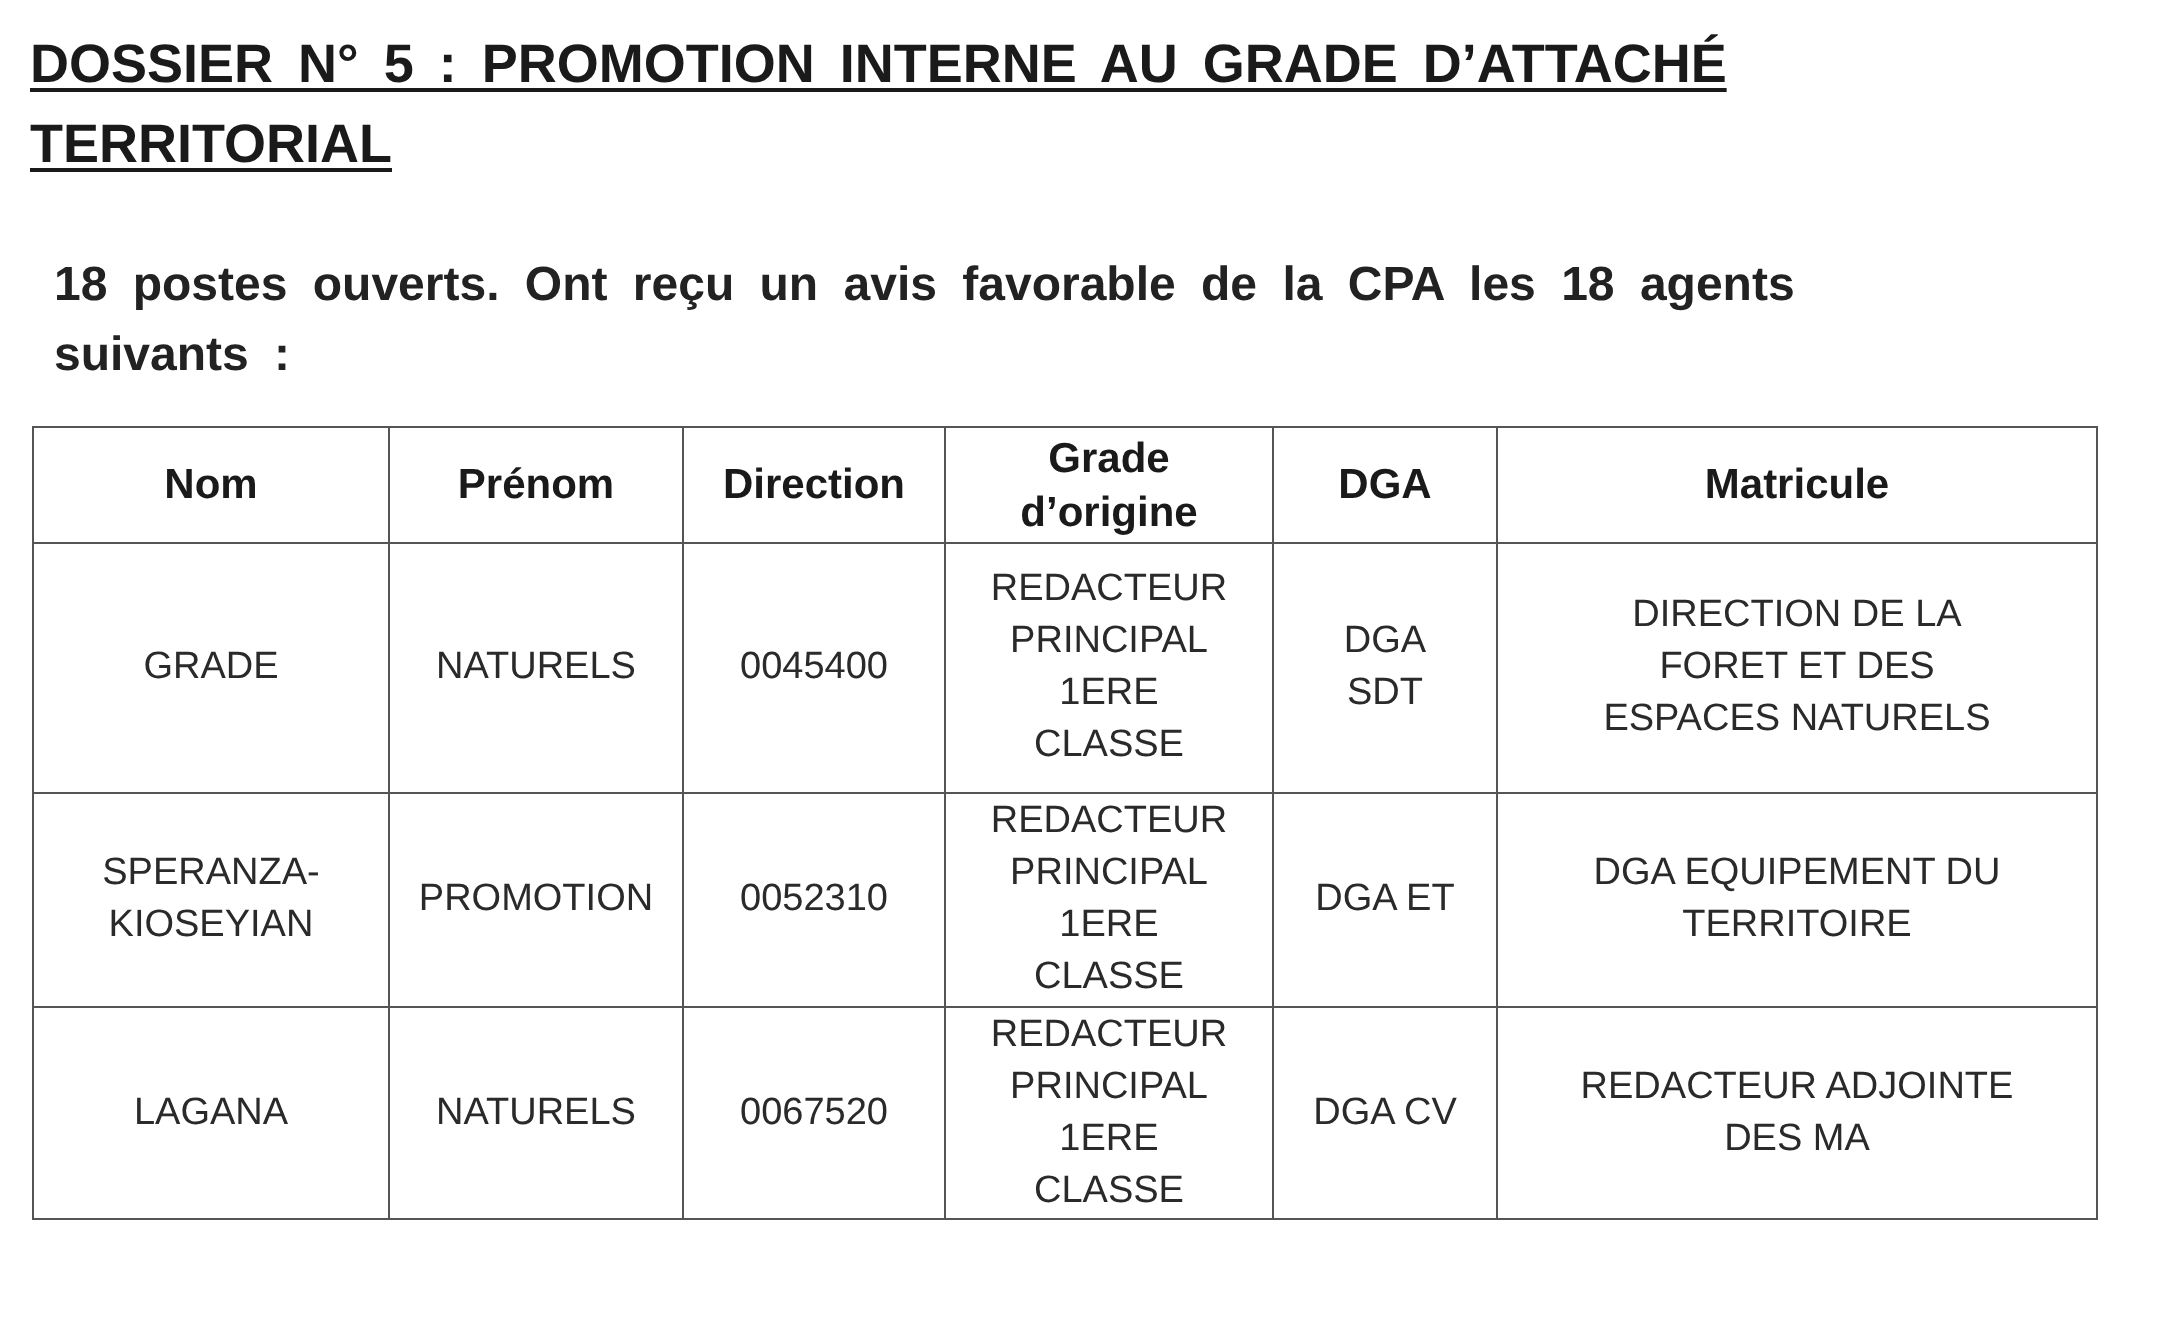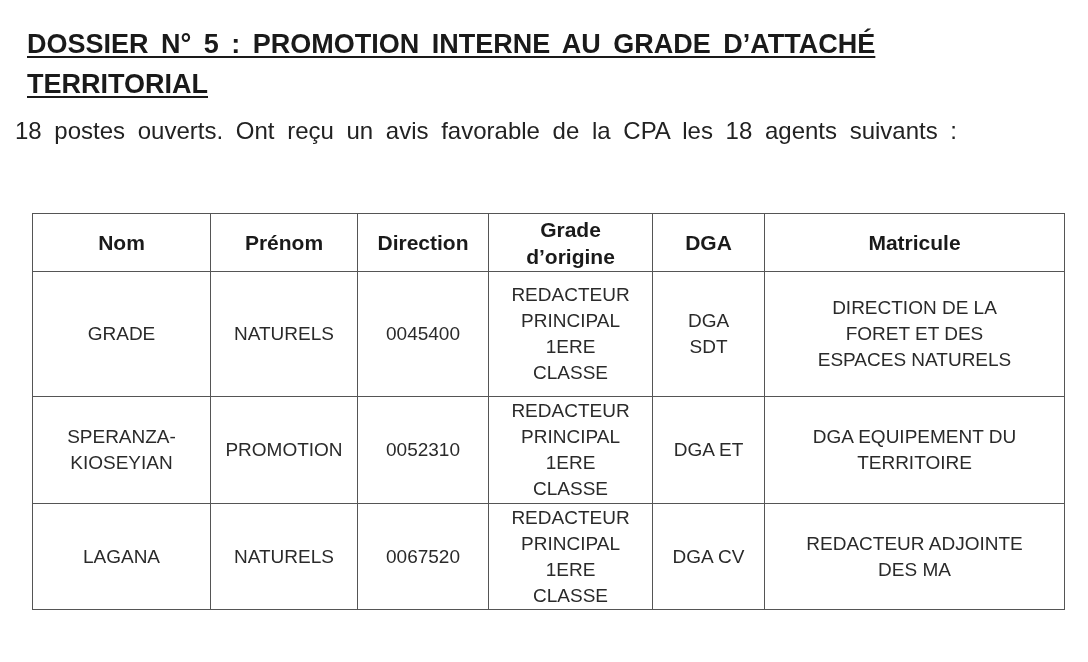--- a/index.html
+++ b/index.html
@@ -20,37 +20,37 @@
       left: 15px;
       top: 12px;
       width: 950px;
       font-weight: bold;
       font-size: 27px;
       line-height: 40px;
       text-decoration: underline;
       text-decoration-thickness: 2px;
       text-underline-offset: 3px;
       word-spacing: 5px;
-      margin: 12px;
+      margin: 0;
     }
     .intro {
       position: absolute;
       left: 15px;
       top: 113px;
       width: 950px;
-      font-weight: normal;
+      font-weight: bold;
       font-size: 24px;
       line-height: 35px;
       word-spacing: 6px;
-      margin: 0;
+      margin: 12px;
       color: #222;
     }
     table.agents {
       position: absolute;
-      left: 32px;
+      left: 16px;
       top: 213px;
       width: 1032px;
       border-collapse: collapse;
       table-layout: fixed;
       font-size: 19px;
       color: #2a2a2a;
     }
     table.agents th, table.agents td {
       border: 1.5px solid #555;
       text-align: center;

